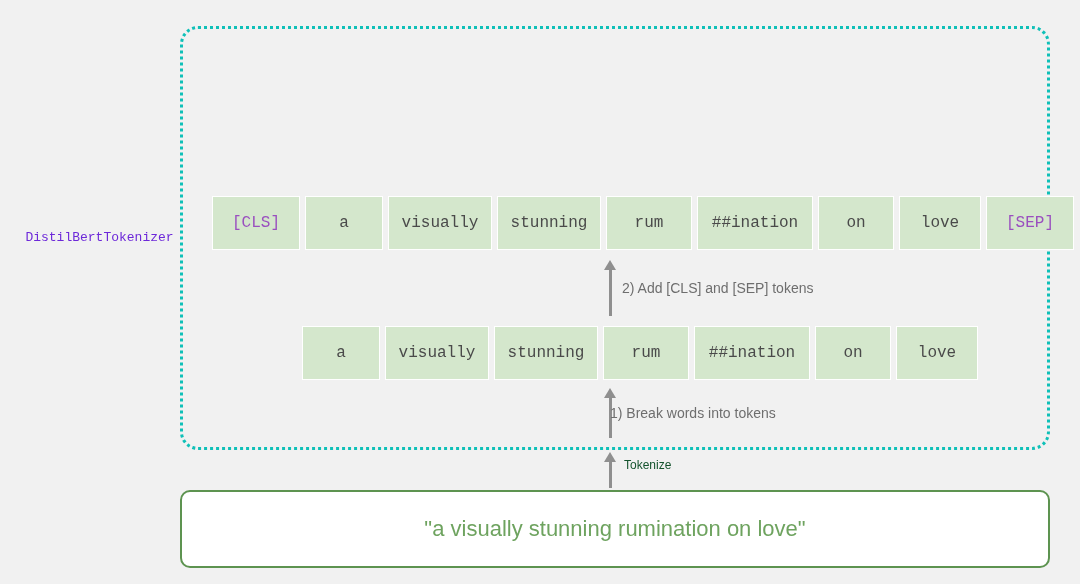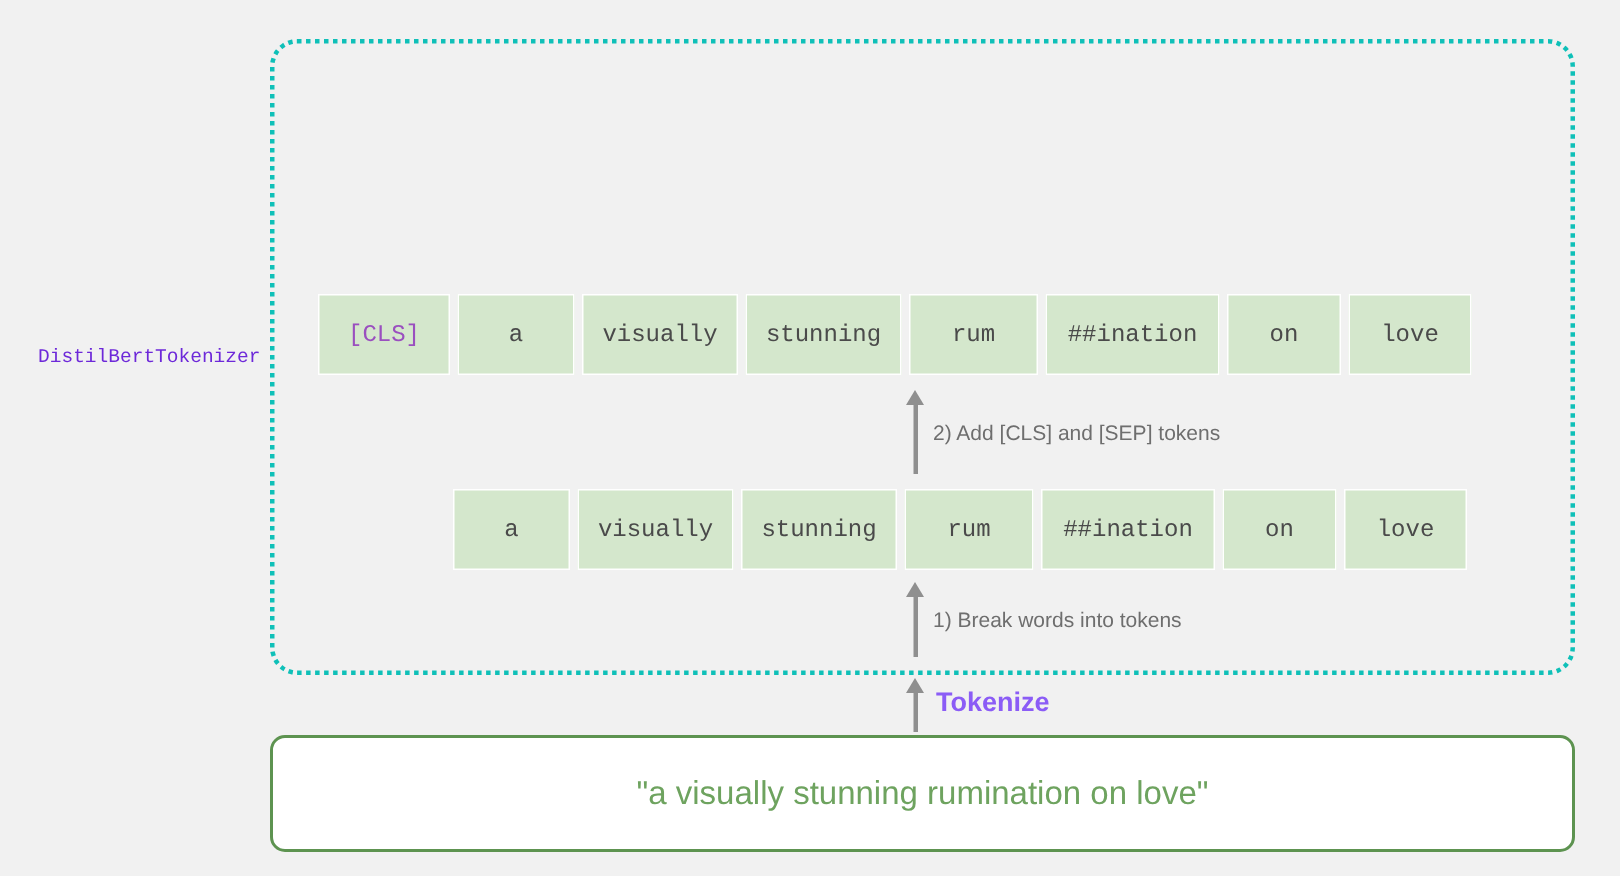--- a/index.html
+++ b/index.html
@@ -85,23 +85,23 @@
   }
   .arrow-label {
     position: absolute;
     font-size: 14px;
     color: #6e6e6e;
     top: 50%;
     transform: translateY(-50%);
   }
   .tokenize-label {
     position: absolute;
-    font-size: 18px;
-    font-weight: 700;
-    color: #8b5cf6;
+    font-size: 12px;
+    font-weight: 400;
+    color: #14532d;
   }
   .input-box {
     position: absolute;
     left: 180px;
     top: 490px;
     width: 870px;
     height: 78px;
     background: #ffffff;
     border: 2px solid #5d9350;
     border-radius: 10px;
@@ -126,20 +126,21 @@
 
 <div class="token-row top" id="row-top">
     <div class="token special" style="width: 88px;">[CLS]</div>
     <div class="token" style="width: 78px;">a</div>
     <div class="token" style="width: 104px;">visually</div>
     <div class="token" style="width: 104px;">stunning</div>
     <div class="token" style="width: 86px;">rum</div>
     <div class="token" style="width: 116px;">##ination</div>
     <div class="token" style="width: 76px;">on</div>
     <div class="token" style="width: 82px;">love</div>
+    <div class="token special" style="width: 88px;">[SEP]</div>
   </div>
 
 <div class="token-row bottom" id="row-bottom">
     <div class="token" style="width: 78px;">a</div>
     <div class="token" style="width: 104px;">visually</div>
     <div class="token" style="width: 104px;">stunning</div>
     <div class="token" style="width: 86px;">rum</div>
     <div class="token" style="width: 116px;">##ination</div>
     <div class="token" style="width: 76px;">on</div>
     <div class="token" style="width: 82px;">love</div>
@@ -147,21 +148,21 @@
 
 <div class="arrow" style="left:604px; top:260px;">
   <div class="arrow-head"></div>
   <div class="arrow-shaft" style="height:46px;"></div>
   <div class="arrow-label" style="left:18px; white-space:nowrap;">2) Add [CLS] and [SEP] tokens</div>
 </div>
 
 <div class="arrow" style="left:604px; top:388px;">
   <div class="arrow-head"></div>
   <div class="arrow-shaft" style="height:40px;"></div>
-  <div class="arrow-label" style="left:18px; white-space:nowrap;">1) Break words into tokens</div>
+  <div class="arrow-label" style="left:6px; white-space:nowrap;">1) Break words into tokens</div>
 </div>
 
 <div class="arrow" style="left:604px; top:452px;">
   <div class="arrow-head"></div>
   <div class="arrow-shaft" style="height:26px;"></div>
 </div>
 <div class="tokenize-label" style="left:624px; top:458px;">Tokenize</div>
 
 <div class="input-box">
   <div class="input-text">"a visually stunning rumination on love"</div>

